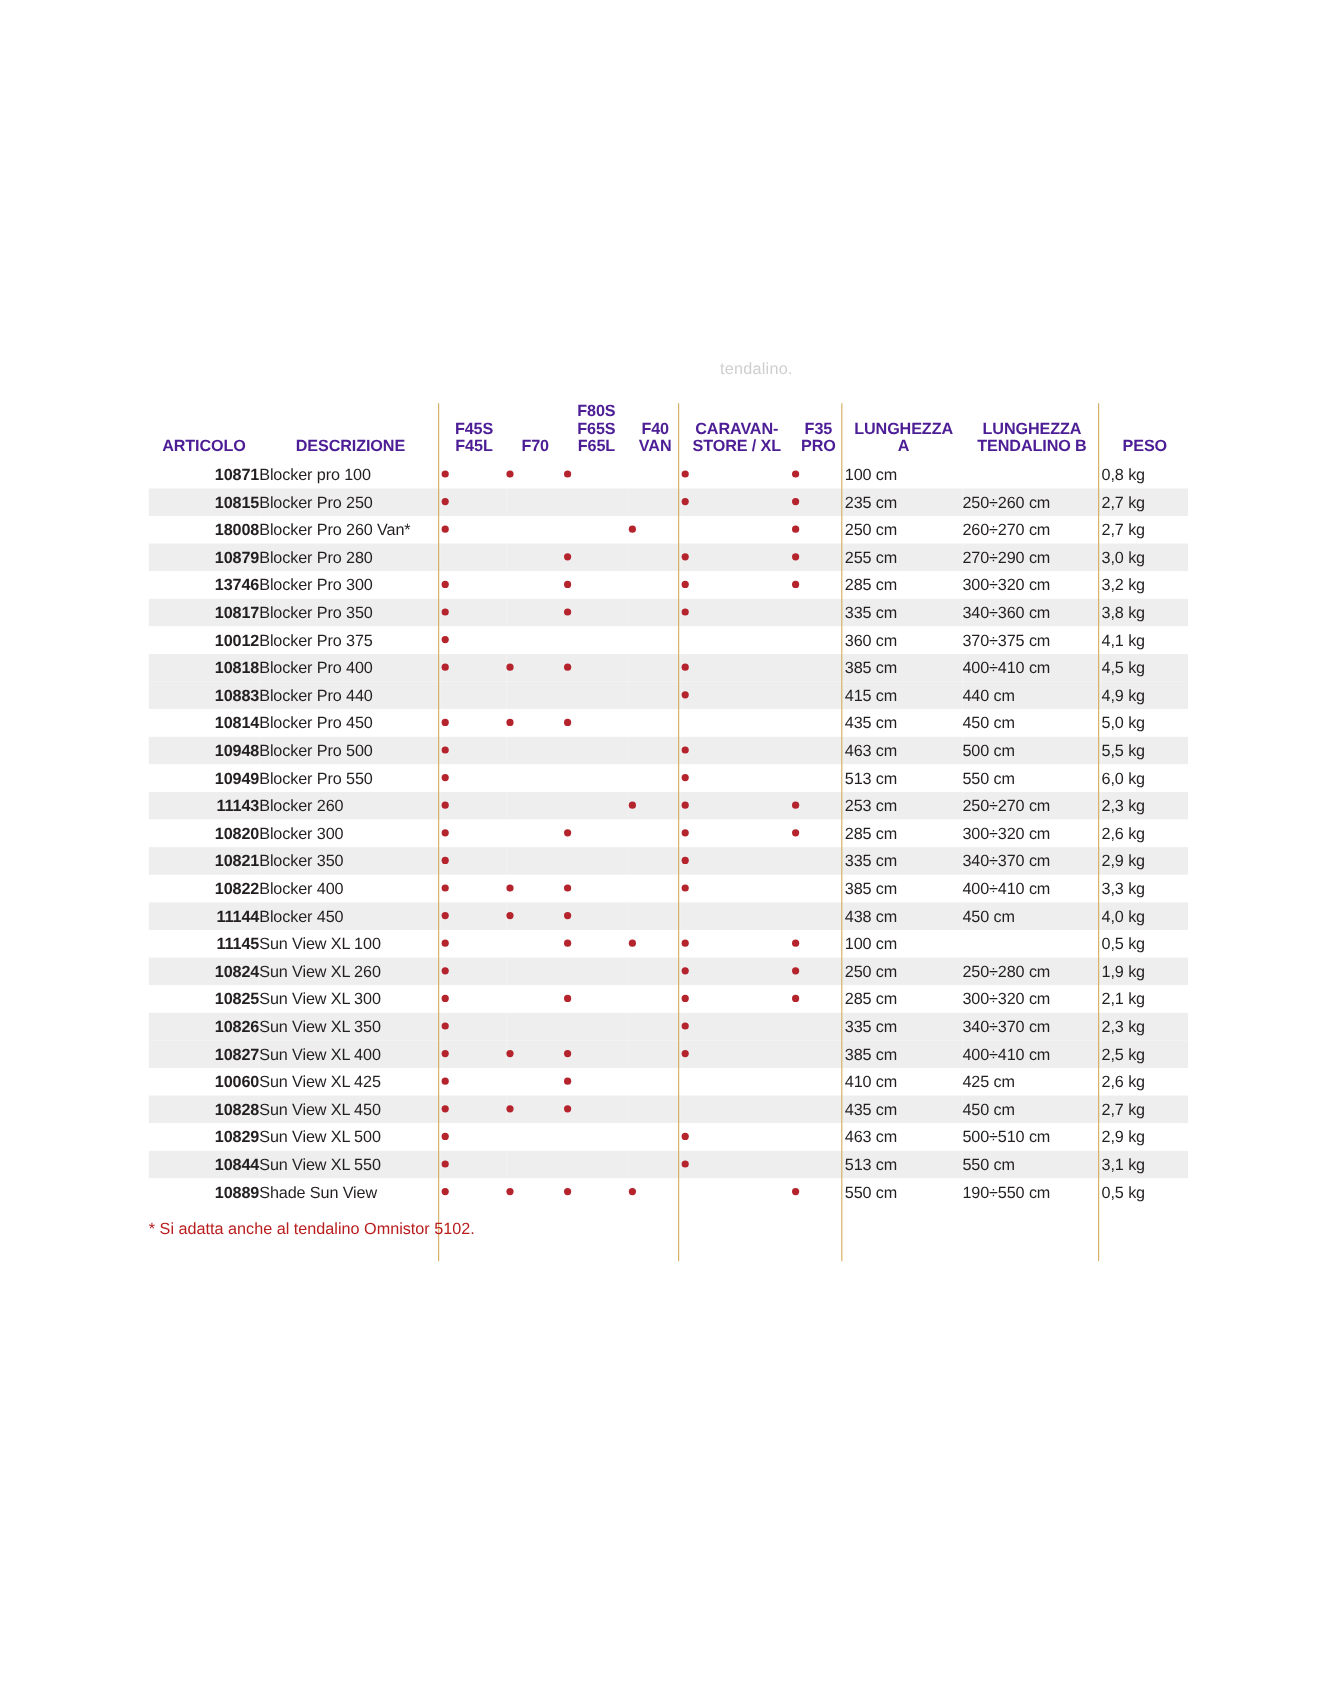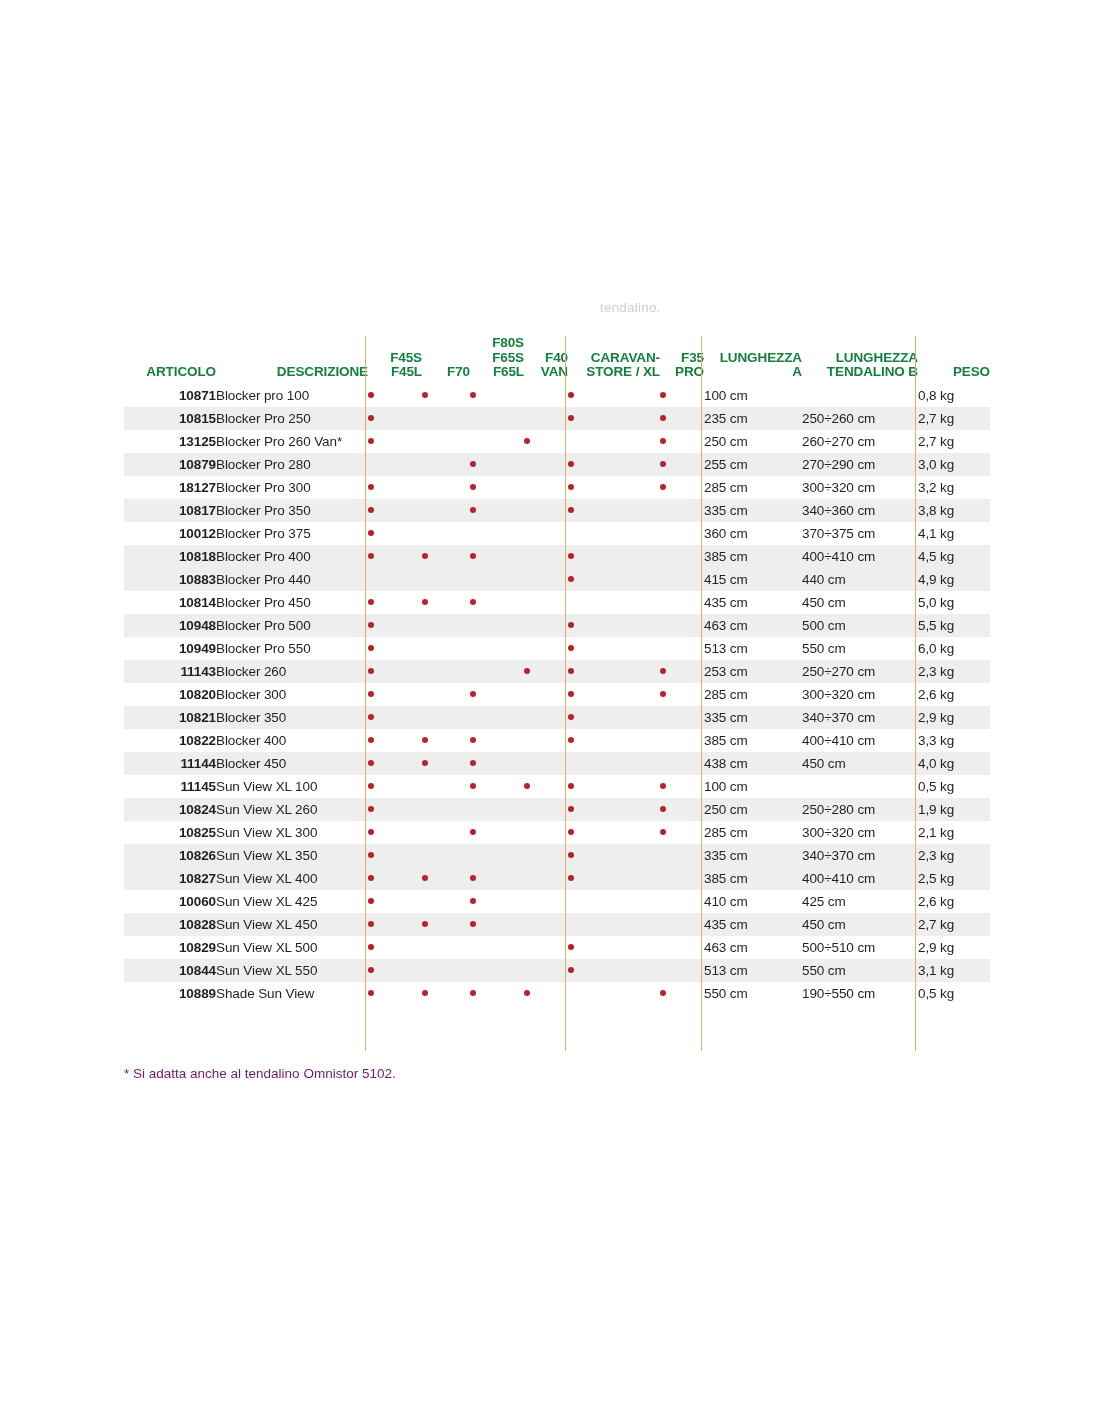--- a/index.html
+++ b/index.html
@@ -54,24 +54,24 @@
   table.spec col.c-f80    { width: 54px; }
   table.spec col.c-f40    { width: 44px; }
   table.spec col.c-cara   { width: 92px; }
   table.spec col.c-f35    { width: 44px; }
   table.spec col.c-lunga  { width: 98px; }
   table.spec col.c-lungb  { width: 116px; }
   table.spec col.c-peso   { width: 72px; }
 
   table.spec thead th {
     vertical-align: bottom;
-    text-align: right;
+    text-align: center;
     font-size: 13.5px;
     font-weight: bold;
-    color: #15803d;
+    color: #4c1d95;
     padding: 0 0 4px 0;
     line-height: 1.08;
     letter-spacing: -0.1px;
   }
   table.spec thead th .hl { display: block; white-space: nowrap; }
 
   th.h-art   { padding-left: 4px; }
   th.h-desc  { padding-left: 9px; }
   th.h-f45, th.h-f70, th.h-f80, th.h-f40 { text-align: left; padding-left: 9px; }
   th.h-cara  { padding-left: 9px; }
@@ -125,23 +125,23 @@
   .vline {
     position: absolute;
     top: 0;
     width: 1px;
     background: #d8b26a;
   }
 
   .footnote {
     position: absolute;
     left: 124px;
-    top: 1066px;
+    top: 1016px;
     font-size: 13.5px;
-    color: #701a75;
+    color: #b91c1c;
   }
 </style>
 </head>
 <body>
 
 <div class="page">
 
   <div class="ghost-text">tendalino.</div>
 
   <div class="table-wrap">
@@ -225,21 +225,21 @@
             <td class="dot"></td>
             <td class="dot"></td>
             <td class="dot"></td>
             <td class="dot"><span class="d" style="background: rgb(181, 35, 44);"></span></td>
             <td class="dot"><span class="d" style="background: rgb(181, 35, 44);"></span></td>
             <td class="val">235 cm</td>
             <td class="val">250÷260 cm</td>
             <td class="val">2,7 kg</td>
           </tr>
           <tr class="odd">
-            <td class="art">13125</td>
+            <td class="art">18008</td>
             <td class="desc">Blocker Pro 260 Van*</td>
             <td class="dot"><span class="d" style="background: rgb(181, 35, 44);"></span></td>
             <td class="dot"></td>
             <td class="dot"></td>
             <td class="dot"><span class="d" style="background: rgb(181, 35, 44);"></span></td>
             <td class="dot"></td>
             <td class="dot"><span class="d" style="background: rgb(181, 35, 44);"></span></td>
             <td class="val">250 cm</td>
             <td class="val">260÷270 cm</td>
             <td class="val">2,7 kg</td>
@@ -251,21 +251,21 @@
             <td class="dot"></td>
             <td class="dot"><span class="d" style="background: rgb(181, 35, 44);"></span></td>
             <td class="dot"></td>
             <td class="dot"><span class="d" style="background: rgb(181, 35, 44);"></span></td>
             <td class="dot"><span class="d" style="background: rgb(181, 35, 44);"></span></td>
             <td class="val">255 cm</td>
             <td class="val">270÷290 cm</td>
             <td class="val">3,0 kg</td>
           </tr>
           <tr class="odd">
-            <td class="art">18127</td>
+            <td class="art">13746</td>
             <td class="desc">Blocker Pro 300</td>
             <td class="dot"><span class="d" style="background: rgb(181, 35, 44);"></span></td>
             <td class="dot"></td>
             <td class="dot"><span class="d" style="background: rgb(181, 35, 44);"></span></td>
             <td class="dot"></td>
             <td class="dot"><span class="d" style="background: rgb(181, 35, 44);"></span></td>
             <td class="dot"><span class="d" style="background: rgb(181, 35, 44);"></span></td>
             <td class="val">285 cm</td>
             <td class="val">300÷320 cm</td>
             <td class="val">3,2 kg</td>

